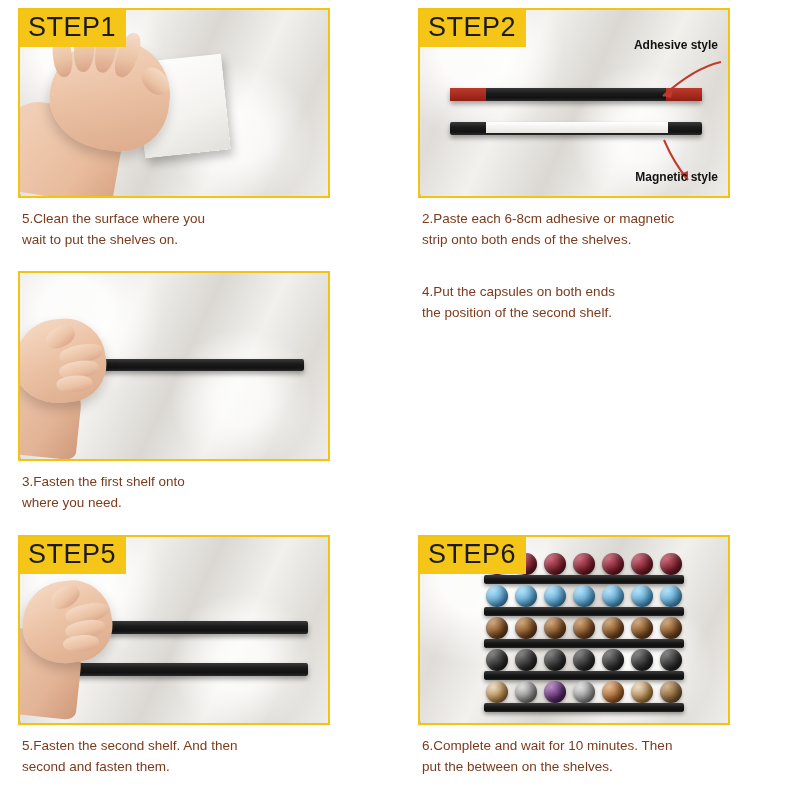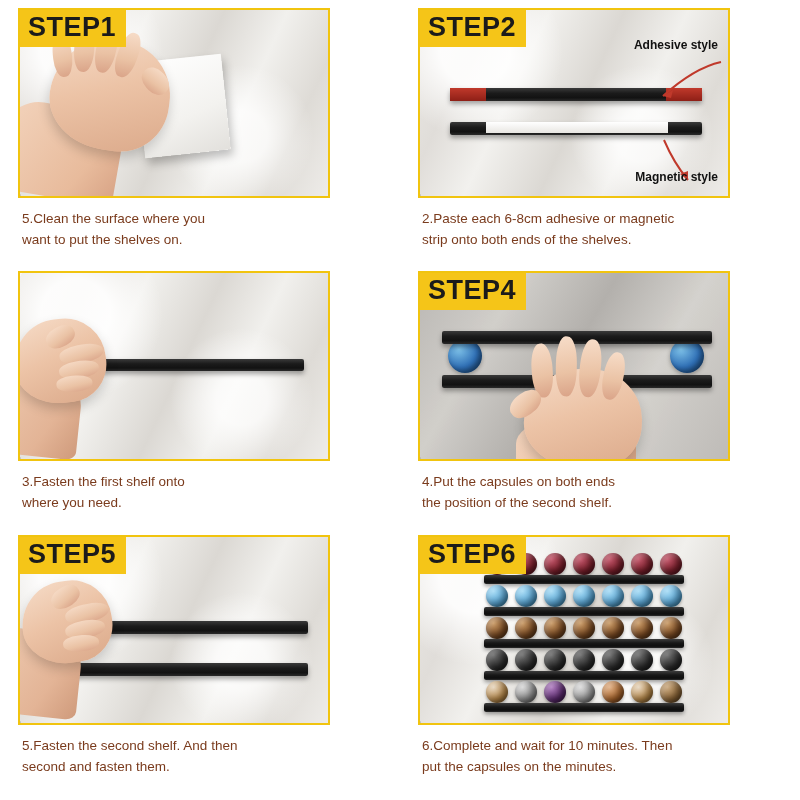--- a/index.html
+++ b/index.html
@@ -61,21 +61,21 @@
   .wall.dark {
     background:
       linear-gradient(120deg, #b9b6b2 0%, #cfcdc9 25%, #b2afab 48%, #d2d0cc 70%, #bdbab6 100%);
   }
   .badge {
     position: absolute;
     top: 0;
     left: 0;
     background: #f5c518;
     color: #1b1b1b;
-    font-weight: bold;
+    font-weight: normal;
     font-size: 27px;
     letter-spacing: 0.5px;
     padding: 2px 10px 4px 8px;
     z-index: 6;
     font-family: "Liberation Sans", sans-serif;
   }
   .caption {
     margin: 10px 0 0 12px;
     color: #7a3b1d;
     font-size: 13.5px;
@@ -250,21 +250,21 @@
         <div class="finger" style="left:62px;top:-10px;width:20px;height:46px;transform:rotate(12deg);"></div>
         <div class="finger" style="left:40px;top:-16px;width:20px;height:50px;transform:rotate(4deg);"></div>
         <div class="finger" style="left:18px;top:-12px;width:20px;height:48px;transform:rotate(-4deg);"></div>
         <div class="finger" style="left:-2px;top:2px;width:19px;height:42px;transform:rotate(-14deg);"></div>
         <div class="finger" style="left:88px;top:24px;width:30px;height:22px;transform:rotate(38deg);"></div>
       </div>
       <div class="badge">STEP1</div>
     </div>
     <div class="caption">
       <div>5.Clean the surface where you</div>
-      <div>want to put the shelves on.</div>
+      <div>wait to put the shelves on.</div>
     </div>
   </div>
 
   <div class="step">
     <div class="photo">
       <div class="wall"></div>
 
       <div class="shelf s2-strip-top"></div>
       <div class="s2-red" style="left:30px;"></div>
       <div class="s2-red" style="left:246px;"></div>
@@ -304,40 +304,20 @@
         <div class="finger" style="left:34px;top:8px;width:30px;height:20px;transform:rotate(-22deg);"></div>
       </div>
     </div>
     <div class="caption">
       <div>3.Fasten the first shelf onto</div>
       <div>where you need.</div>
     </div>
   </div>
 
   <div class="step">
-    <div class="photo">
-      <div class="wall dark"></div>
-
-      <div class="cap" style="left:28px;top:66px;width:34px;height:34px;background:radial-gradient(circle at 32% 30%, #7fc3ea 0%, #2f6fb5 55%, #15406f 100%);"></div>
-      <div class="cap" style="left:250px;top:66px;width:34px;height:34px;background:radial-gradient(circle at 32% 30%, #7fc3ea 0%, #2f6fb5 55%, #15406f 100%);"></div>
-
-      <div class="shelf s4-shelf-top"></div>
-      <div class="shelf s4-shelf-bottom"></div>
-
-      <div class="s4-arm"></div>
-      <div class="hand s4-hand">
-        <div class="finger" style="left:6px;top:-24px;width:21px;height:54px;transform:rotate(-6deg);"></div>
-        <div class="finger" style="left:30px;top:-32px;width:21px;height:60px;transform:rotate(-1deg);"></div>
-        <div class="finger" style="left:54px;top:-30px;width:21px;height:58px;transform:rotate(4deg);"></div>
-        <div class="finger" style="left:78px;top:-18px;width:20px;height:48px;transform:rotate(10deg);"></div>
-        <div class="finger" style="left:-16px;top:26px;width:34px;height:22px;transform:rotate(-40deg);"></div>
-      </div>
-
-      <div class="badge">STEP4</div>
-    </div>
     <div class="caption">
       <div>4.Put the capsules on both ends</div>
       <div>the position of the second shelf.</div>
     </div>
   </div>
 
   <div class="step">
     <div class="photo">
       <div class="wall"></div>
       <div class="shelf s5-shelf-top"></div>
@@ -415,17 +395,17 @@
           <div class="cp" style="background:radial-gradient(circle at 34% 28%, #e6d6c0 0%, #b98a4a 58%, #5e421c 100%);"></div>
           <div class="cp" style="background:radial-gradient(circle at 34% 28%, #c9a87e 0%, #8a6436 58%, #3f2c15 100%);"></div>
         </div>
         <div class="bar" style="top:152px;"></div>
       </div>
 
       <div class="badge">STEP6</div>
     </div>
     <div class="caption">
       <div>6.Complete and wait for 10 minutes. Then</div>
-      <div>put the capsules on the minutes.</div>
+      <div>put the between on the shelves.</div>
     </div>
   </div>
 
 </div>
 
 </body></html>

